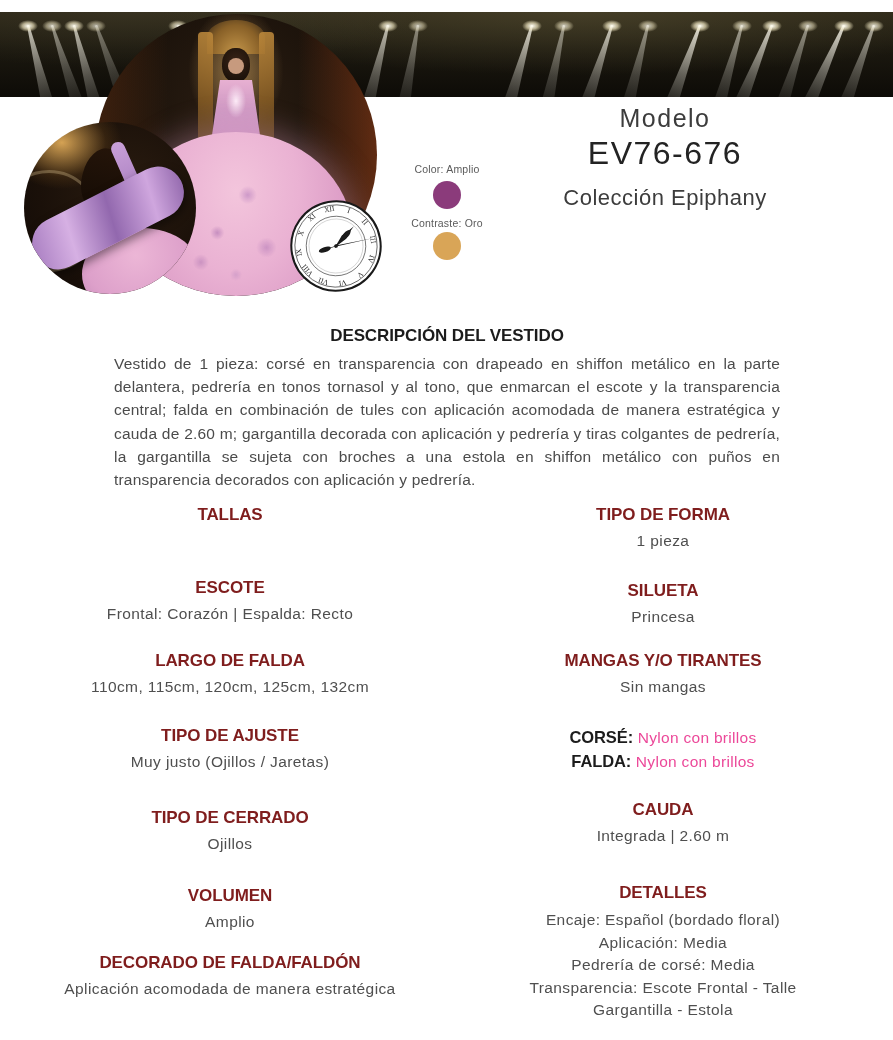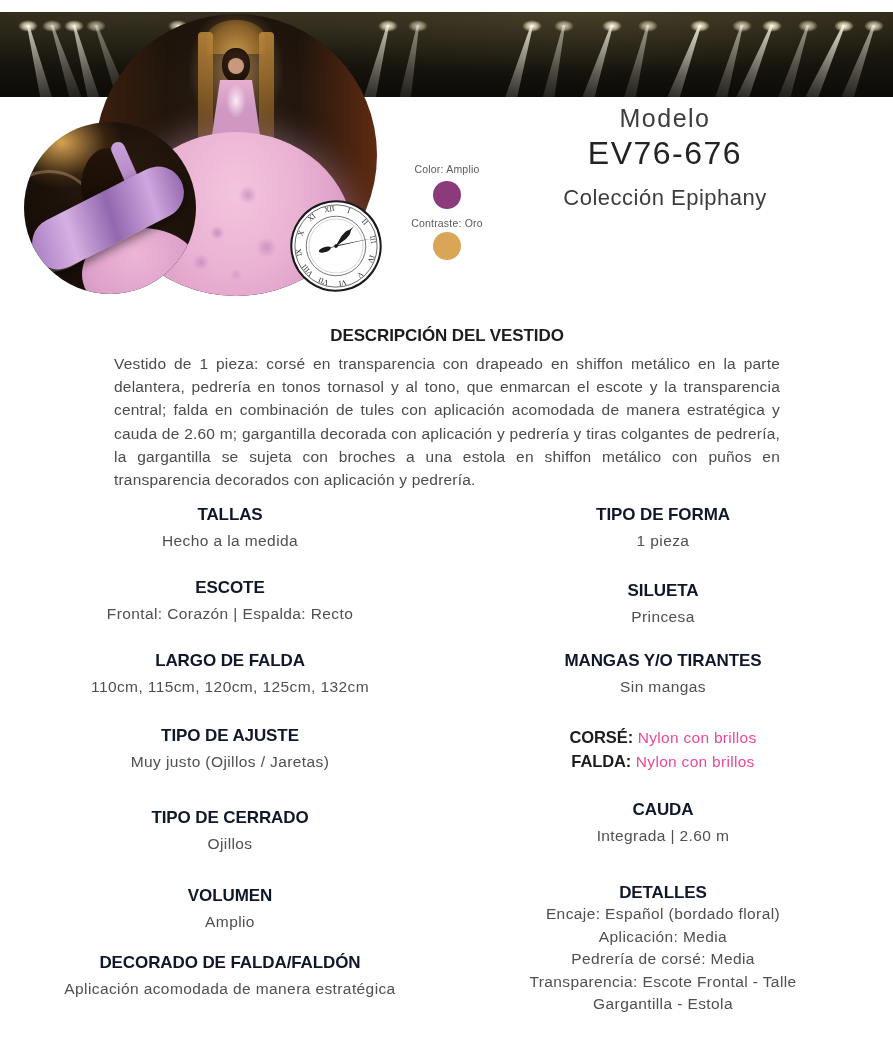--- a/index.html
+++ b/index.html
@@ -84,21 +84,21 @@
 
   
   .desc-head{position:absolute;left:114px;top:326px;width:666px;text-align:center;
       font-size:17px;font-weight:700;color:#1c1c1c;letter-spacing:-.1px;}
   .desc-body{position:absolute;left:114px;top:352px;width:666px;
       font-size:15.5px;line-height:23.2px;color:#4b4b4b;text-align:justify;letter-spacing:.2px;}
 
   
   .spec{position:absolute;width:380px;text-align:center;}
   .col-l{left:40px;} .col-r{left:473px;}
-  .spec-label{font-size:17px;font-weight:700;color:#0f172a;letter-spacing:-.1px;}
+  .spec-label{font-size:17px;font-weight:700;color:#7f1d1d;letter-spacing:-.1px;}
   .spec-value{margin-top:7px;font-size:15.5px;color:#4f4f4f;letter-spacing:.4px;}
   .spec-line{font-size:15.5px;color:#4f4f4f;letter-spacing:.4px;line-height:22.5px;}
   .inline-row{font-size:15.5px;line-height:22.5px;letter-spacing:.3px;}
   .inline-row b{font-size:16.5px;color:#1c1c1c;letter-spacing:-.1px;}
   .inline-row span{color:#ec4899;}
 </style>
 </head>
 <body>
 
 <div class="banner" id="banner">
@@ -202,21 +202,20 @@
   <div class="t-modelo">Modelo</div>
   <div class="t-code">EV76-676</div>
   <div class="t-coll">Colección Epiphany</div>
 </div>
 
 <div class="desc-head">DESCRIPCIÓN DEL VESTIDO</div>
 <div class="desc-body">Vestido de 1 pieza: corsé en transparencia con drapeado en shiffon metálico en la parte delantera, pedrería en tonos tornasol y al tono, que enmarcan el escote y la transparencia central; falda en combinación de tules con aplicación acomodada de manera estratégica y cauda de 2.60 m; gargantilla decorada con aplicación y pedrería y tiras colgantes de pedrería, la gargantilla se sujeta con broches a una estola en shiffon metálico con puños en transparencia decorados con aplicación y pedrería.</div>
 
 <div class="spec col-l" style="top:505px">
   <div class="spec-label">TALLAS</div>
-  <div class="spec-value">Hecho a la medida</div>
 </div>
 <div class="spec col-l" style="top:578px">
   <div class="spec-label">ESCOTE</div>
   <div class="spec-value">Frontal: Corazón | Espalda: Recto</div>
 </div>
 <div class="spec col-l" style="top:651px">
   <div class="spec-label">LARGO DE FALDA</div>
   <div class="spec-value">110cm, 115cm, 120cm, 125cm, 132cm</div>
 </div>
 <div class="spec col-l" style="top:726px">
@@ -250,19 +249,19 @@
 </div>
 <div class="spec col-r" style="top:726px">
   <div class="inline-row"><b>CORSÉ:</b><span> Nylon con brillos</span></div>
   <div class="inline-row"><b>FALDA:</b><span> Nylon con brillos</span></div>
 </div>
 <div class="spec col-r" style="top:800px">
   <div class="spec-label">CAUDA</div>
   <div class="spec-value">Integrada | 2.60 m</div>
 </div>
 <div class="spec col-r" style="top:883px">
-  <div class="spec-label" style="margin-bottom:0">DETALLES</div>
+  <div class="spec-label" style="margin-bottom:6px">DETALLES</div>
   <div class="spec-line">Encaje: Español (bordado floral)</div>
   <div class="spec-line">Aplicación: Media</div>
   <div class="spec-line">Pedrería de corsé: Media</div>
   <div class="spec-line">Transparencia: Escote Frontal - Talle</div>
   <div class="spec-line">Gargantilla -  Estola</div>
 </div>
 
 </body></html>

